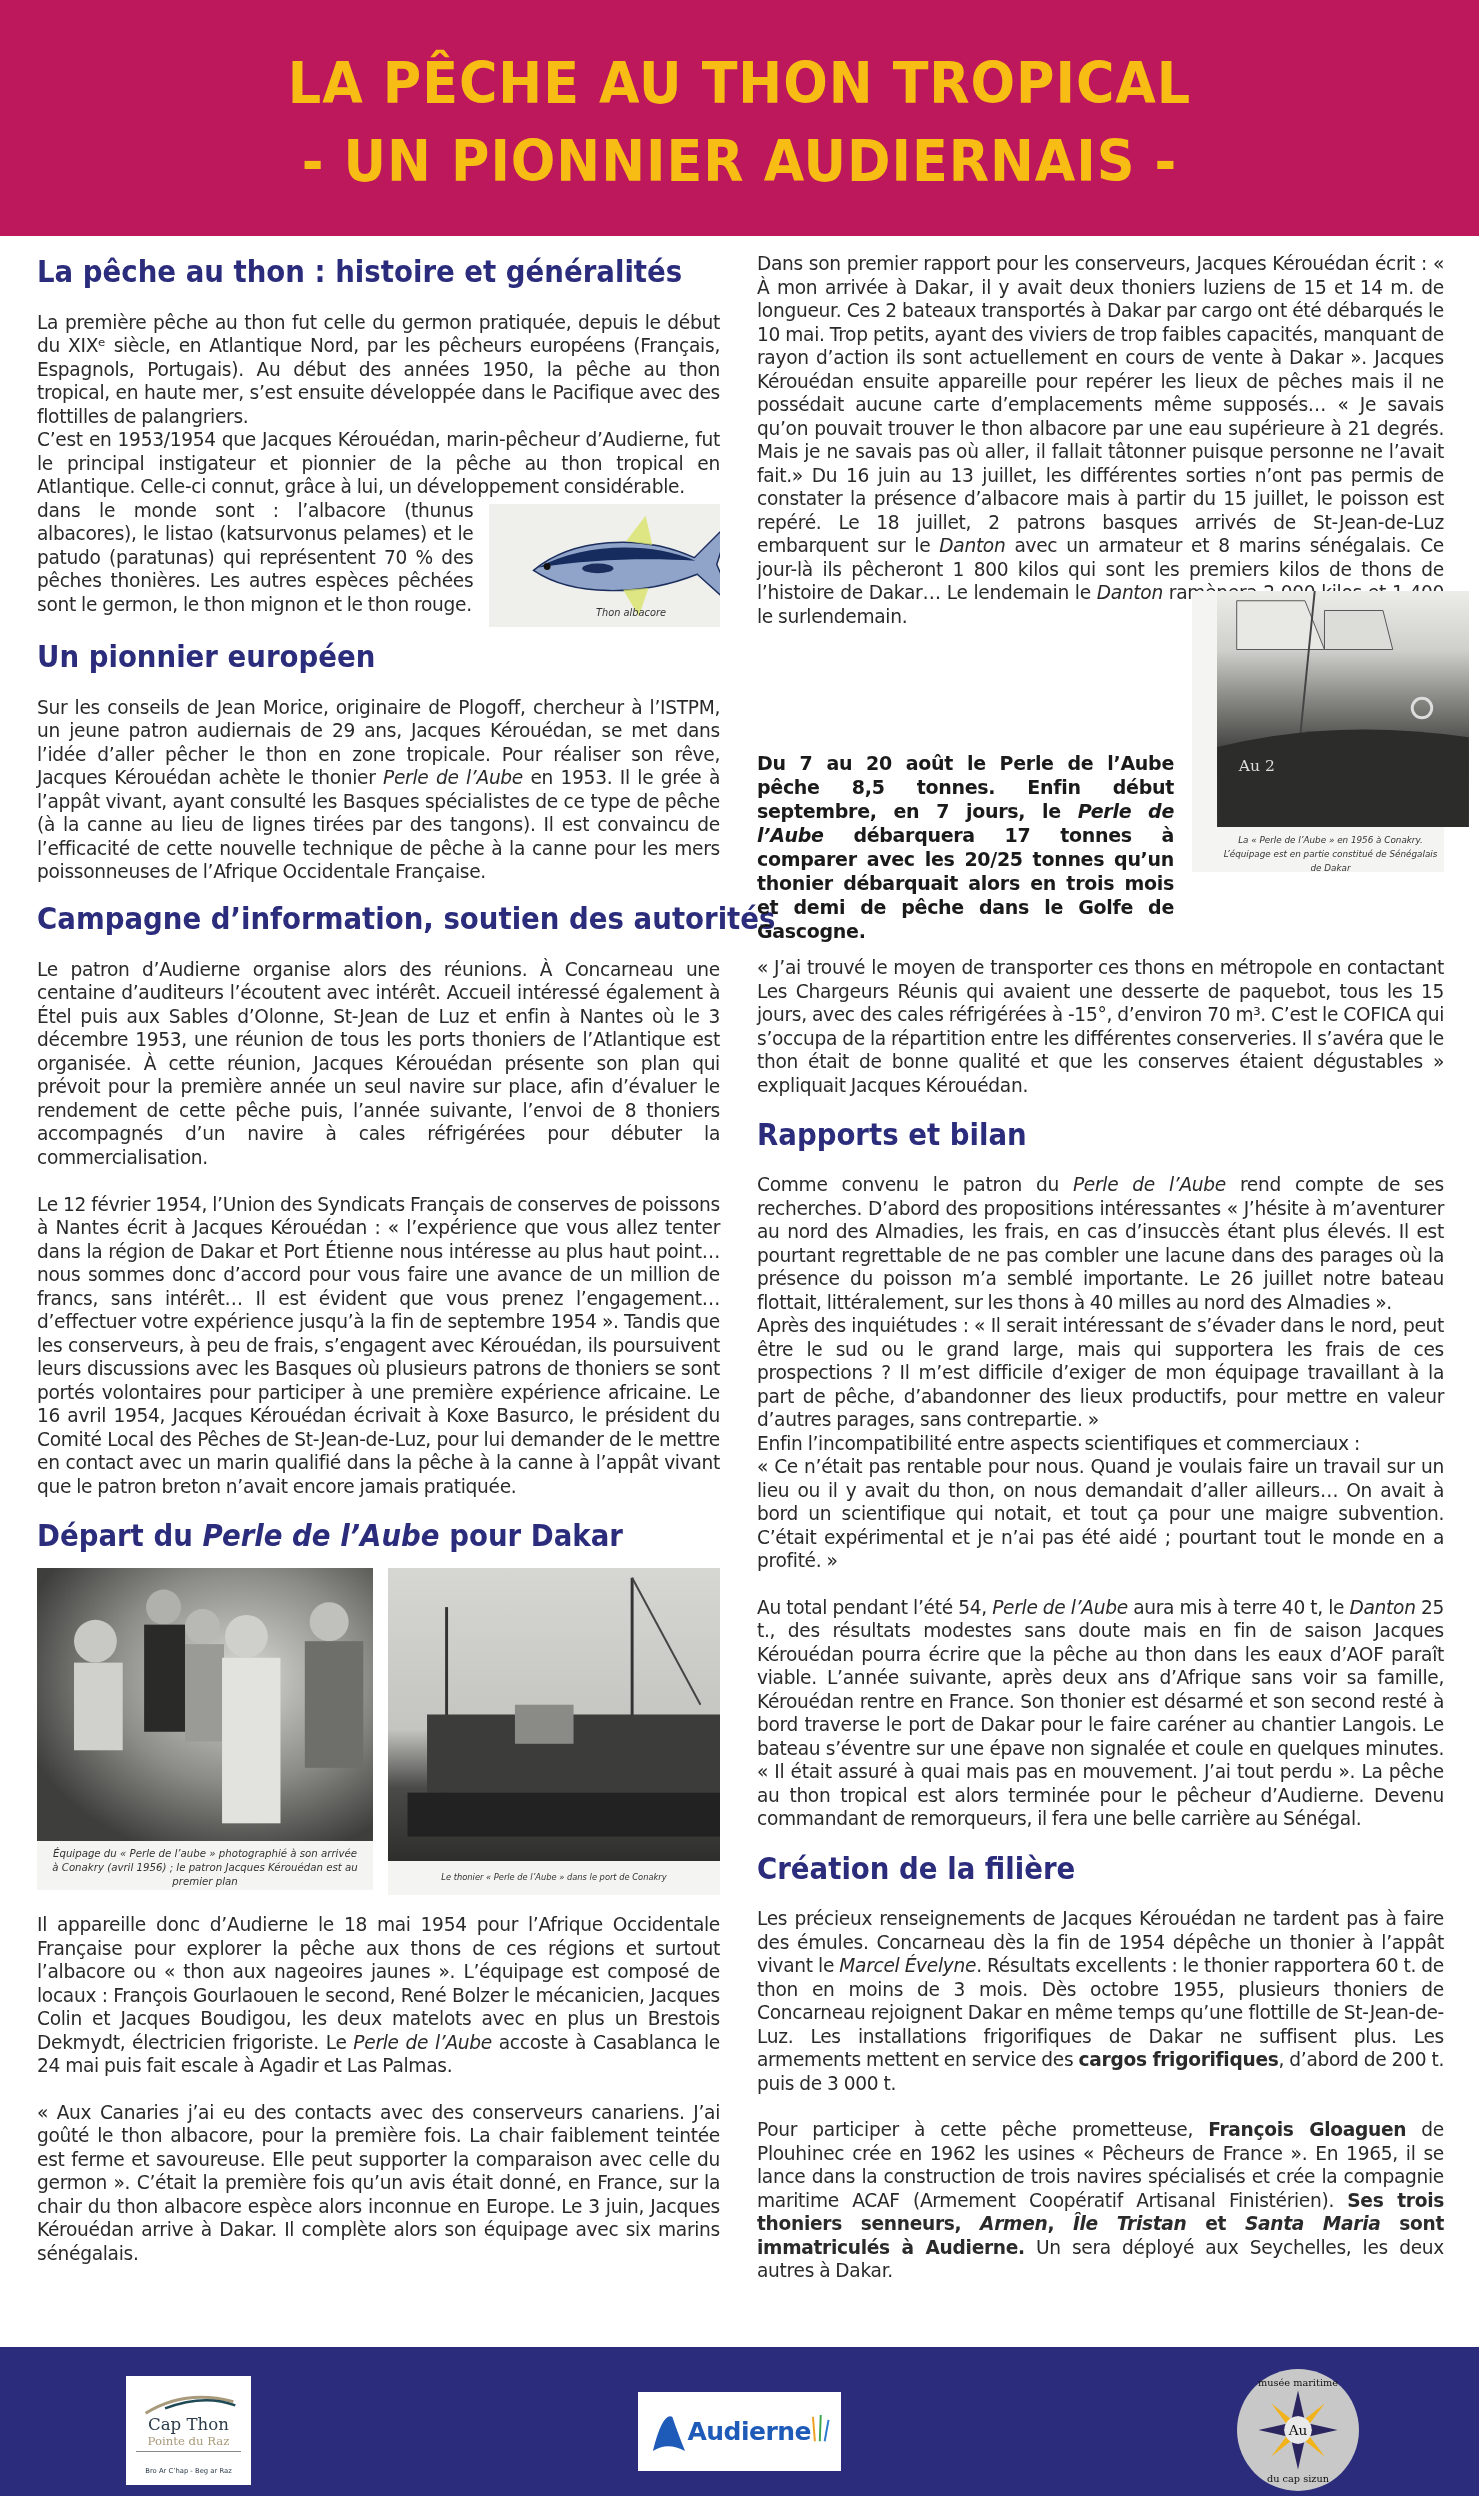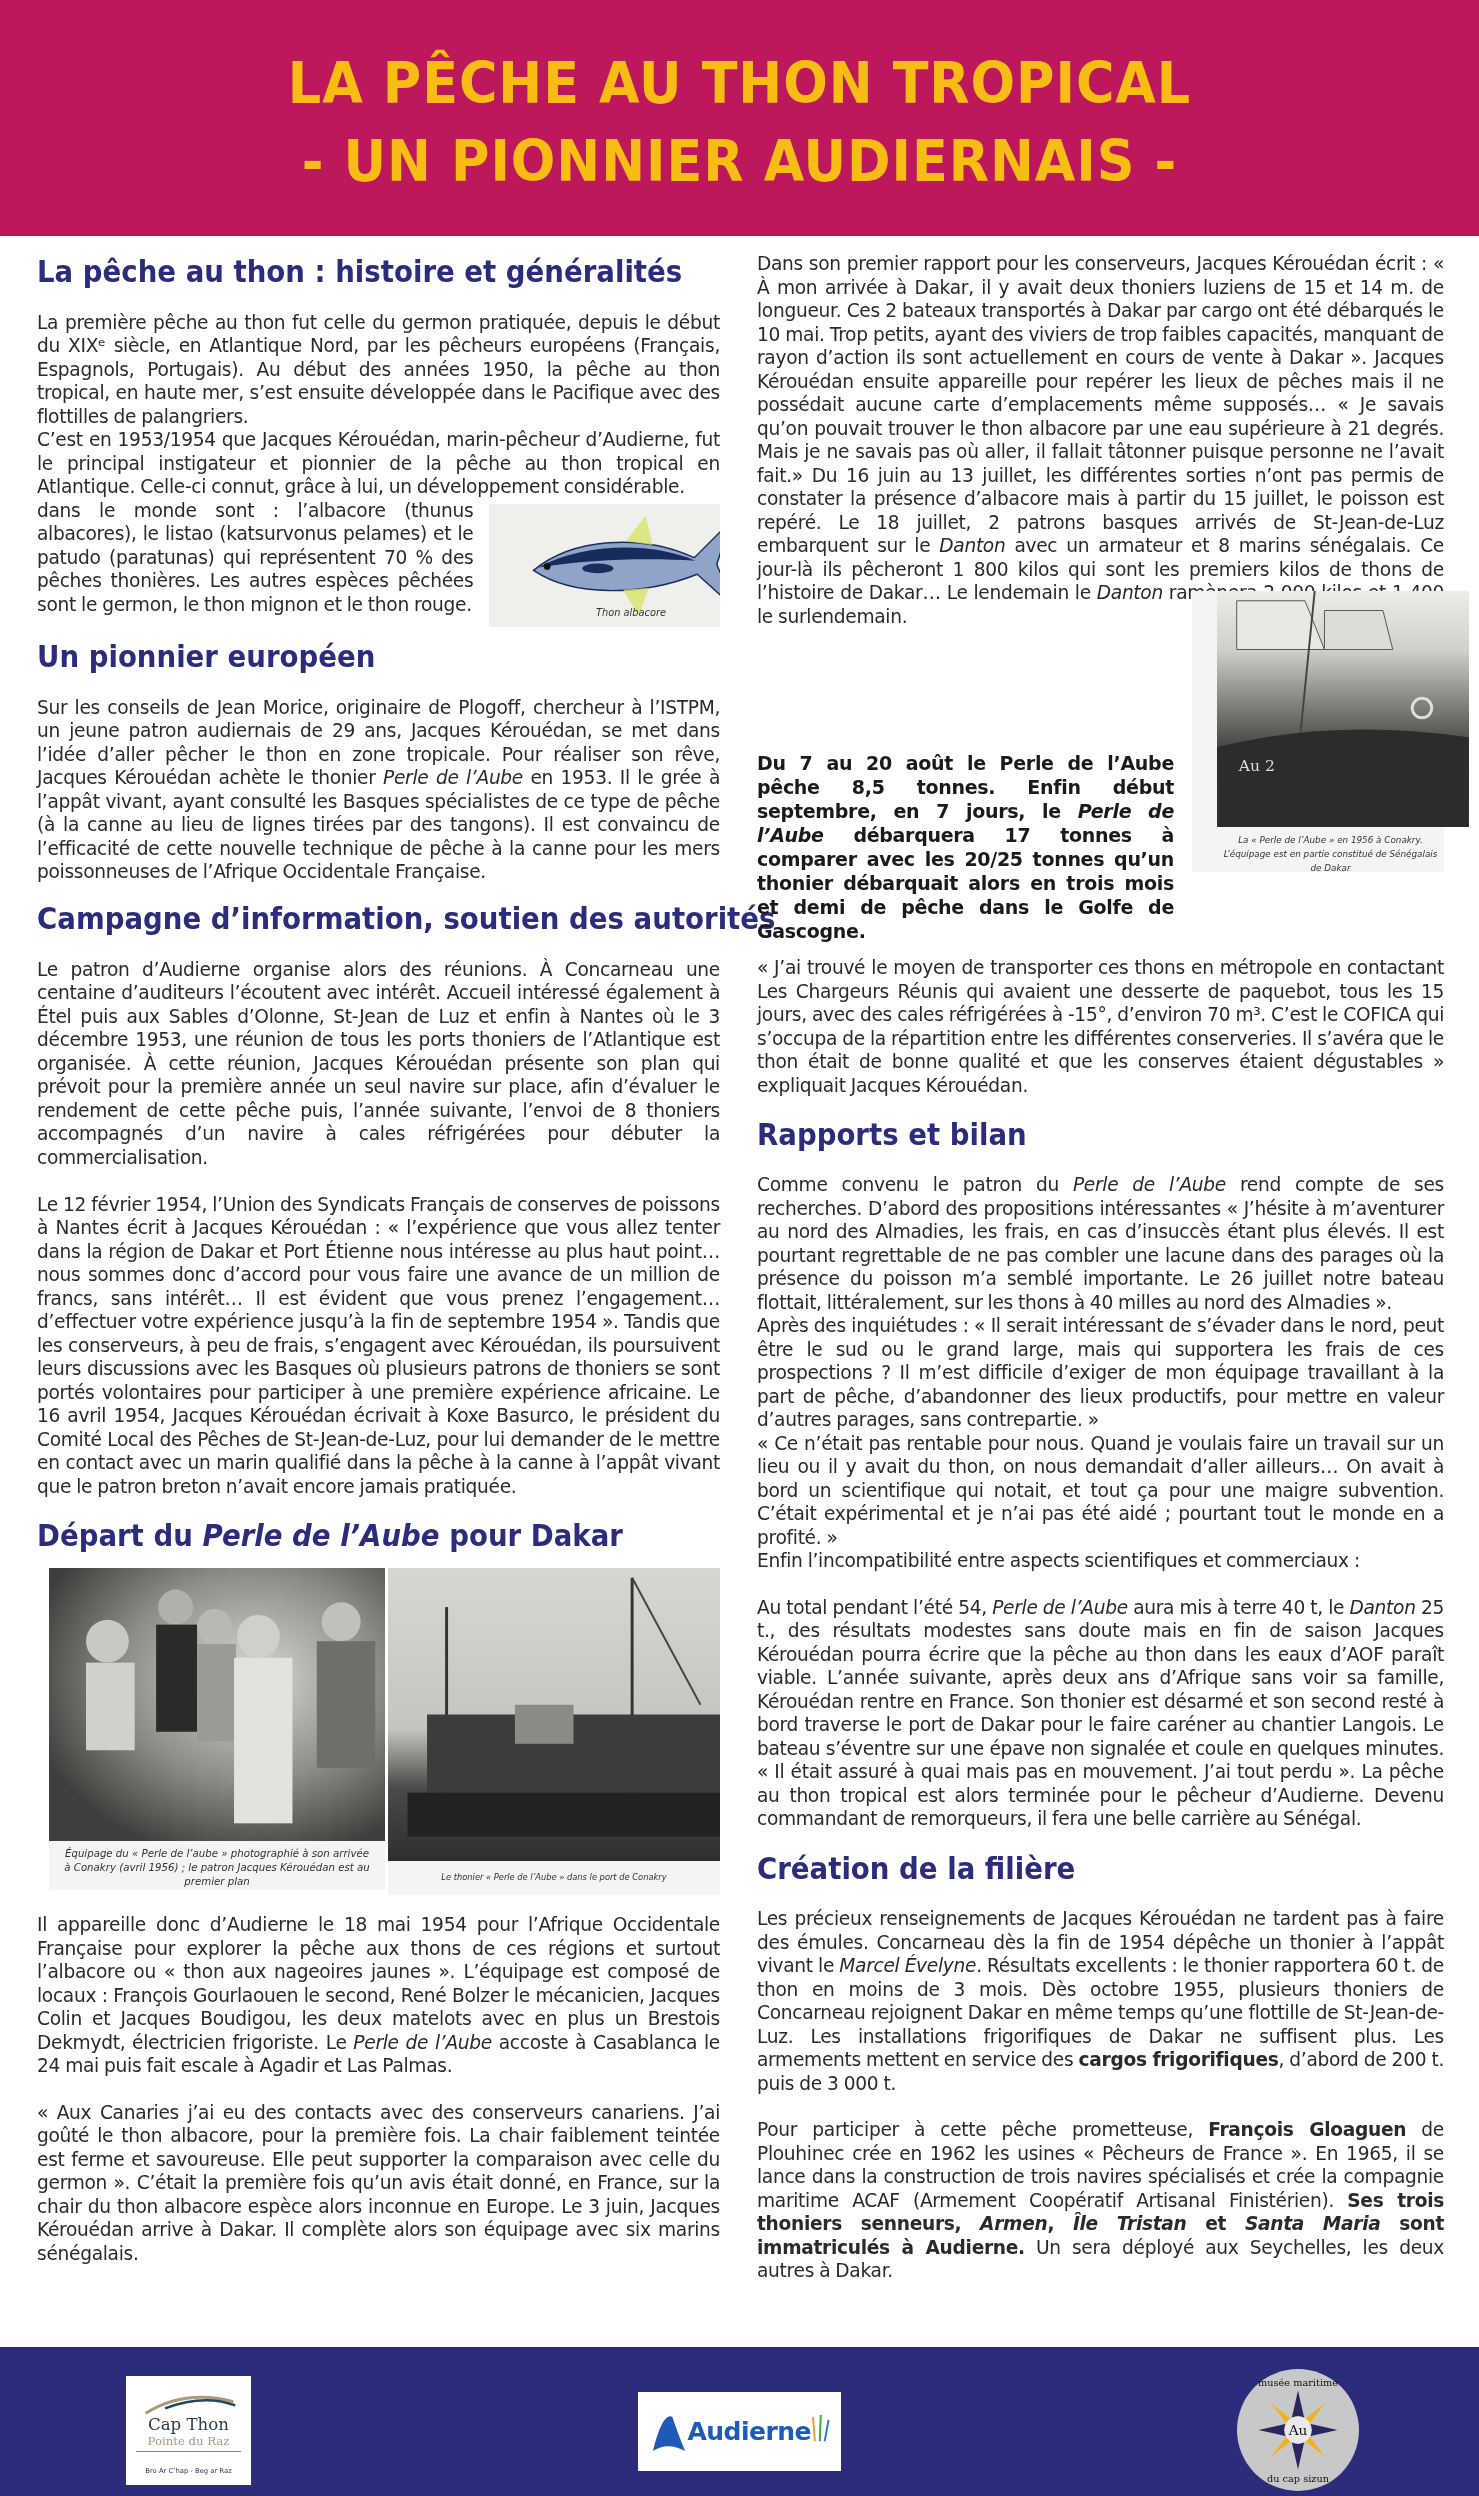--- a/index.html
+++ b/index.html
@@ -44,21 +44,21 @@
 
   .photo {
     background: linear-gradient(160deg, #d8d8d4 0%, #9a9a96 40%, #5a5a58 70%, #b0b0ac 100%);
     position: relative; overflow: hidden;
   }
   .photo-frame { background: #f4f4f2; position: relative; }
   .photo-frame .cap {
     font-size: 10.2px; font-style: italic; color: #333; text-align: center; line-height: 13.7px;
   }
 
-  .photos-row { display: flex; justify-content: space-between; margin-top: 13.7px; margin-left: 12px; }
+  .photos-row { display: flex; justify-content: space-between; margin-top: 13.7px; }
   .crew { width: 336px; height: 322px; }
   .crew .photo { width: 336px; height: 273px; }
   .boat { width: 332px; height: 327px; }
   .boat .photo { width: 332px; height: 293px; }
 
   .dakar-photo { width: 252px; height: 281px; margin-top: 21.5px; }
   .dakar-photo .photo { width: 252px; height: 236px; }
 
   .footer {
     position: absolute; left: 0; top: 2347px; width: 1479px; height: 149px; background: #2b2d7c;
@@ -192,22 +192,22 @@
 </section>
 
 <section class="col" style="left:757px; top:956px; width:687px;">
   <p class="body">« J’ai trouvé le moyen de transporter ces thons en métropole en contactant Les Chargeurs Réunis qui avaient une desserte de paquebot, tous les 15 jours, avec des cales réfrigérées à -15°, d’environ 70 m³. C’est le COFICA qui s’occupa de la répartition entre les différentes conserveries. Il s’avéra que le thon était de bonne qualité et que les conserves étaient dégustables » expliquait Jacques Kérouédan.</p>
 
   <div style="height:17.6px"></div>
   <h2 class="section">Rapports et bilan</h2>
   <div style="height:19.5px"></div>
   <p class="body"><span>Comme convenu le patron du </span><i>Perle de l’Aube</i><span> rend compte de ses recherches. D’abord des propositions intéressantes « J’hésite à m’aventurer au nord des Almadies, les frais, en cas d’insuccès étant plus élevés. Il est pourtant regrettable de ne pas combler une lacune dans des parages où la présence du poisson m’a semblé importante. Le 26 juillet notre bateau flottait, littéralement, sur les thons à 40 milles au nord des Almadies ».</span></p>
   <p class="body">Après des inquiétudes : « Il serait intéressant de s’évader dans le nord, peut être le sud ou le grand large, mais qui supportera les frais de ces prospections ? Il m’est difficile d’exiger de mon équipage travaillant à la part de pêche, d’abandonner des lieux productifs, pour mettre en valeur d’autres parages, sans contrepartie. »</p>
+  <p class="body" style="text-align:left;">Enfin l’incompatibilité entre aspects scientifiques et commerciaux :</p>
   <p class="body">« Ce n’était pas rentable pour nous. Quand je voulais faire un travail sur un lieu ou il y avait du thon, on nous demandait d’aller ailleurs… On avait à bord un scientifique qui notait, et tout ça pour une maigre subvention. C’était expérimental et je n’ai pas été aidé ; pourtant tout le monde en a profité. »</p>
-  <p class="body" style="text-align:left;">Enfin l’incompatibilité entre aspects scientifiques et commerciaux :</p>
   <div class="gap-m"></div>
   <p class="body"><span>Au total pendant l’été 54, </span><i>Perle de l’Aube</i><span> aura mis à terre 40 t, le </span><i>Danton</i><span> 25 t., des résultats modestes sans doute mais en fin de saison Jacques Kérouédan pourra écrire que la pêche au thon dans les eaux d’AOF paraît viable. L’année suivante, après deux ans d’Afrique sans voir sa famille, Kérouédan rentre en France. Son thonier est désarmé et son second resté à bord traverse le port de Dakar pour le faire caréner au chantier Langois. Le bateau s’éventre sur une épave non signalée et coule en quelques minutes. « Il était assuré à quai mais pas en mouvement. J’ai tout perdu ».  La pêche au thon tropical est alors terminée pour le pêcheur d’Audierne. Devenu commandant de remorqueurs, il fera une belle carrière au Sénégal.</span></p>
 
   <div style="height:17.6px"></div>
   <h2 class="section">Création de la filière</h2>
   <div style="height:19.5px"></div>
   <p class="body"><span>Les précieux renseignements de Jacques Kérouédan ne tardent pas à faire des émules. Concarneau dès la fin de 1954 dépêche un thonier à l’appât vivant le </span><i>Marcel Évelyne</i><span>. Résultats excellents : le thonier rapportera 60 t. de thon en moins de 3 mois. Dès octobre 1955, plusieurs thoniers de Concarneau rejoignent Dakar en même temps qu’une flottille de St-Jean-de-Luz. Les installations frigorifiques de Dakar ne suffisent plus. Les armements mettent en service des </span><b>cargos frigorifiques</b><span>, d’abord de 200 t. puis de 3 000 t.</span></p>
   <div class="gap-m"></div>
   <p class="body"><span>Pour participer à cette pêche prometteuse, </span><b>François Gloaguen</b><span> de Plouhinec crée en 1962 les usines « Pêcheurs de France ». En 1965, il se lance dans la construction de trois navires spécialisés et crée la compagnie maritime ACAF (Armement Coopératif Artisanal Finistérien). </span><b>Ses trois thoniers senneurs, </b><b><i>Armen</i></b><b>, </b><b><i>Île Tristan</i></b><b> et </b><b><i>Santa Maria</i></b><b> sont immatriculés à Audierne.</b><span> Un sera déployé aux Seychelles, les deux autres à Dakar.</span></p>
 </section>

